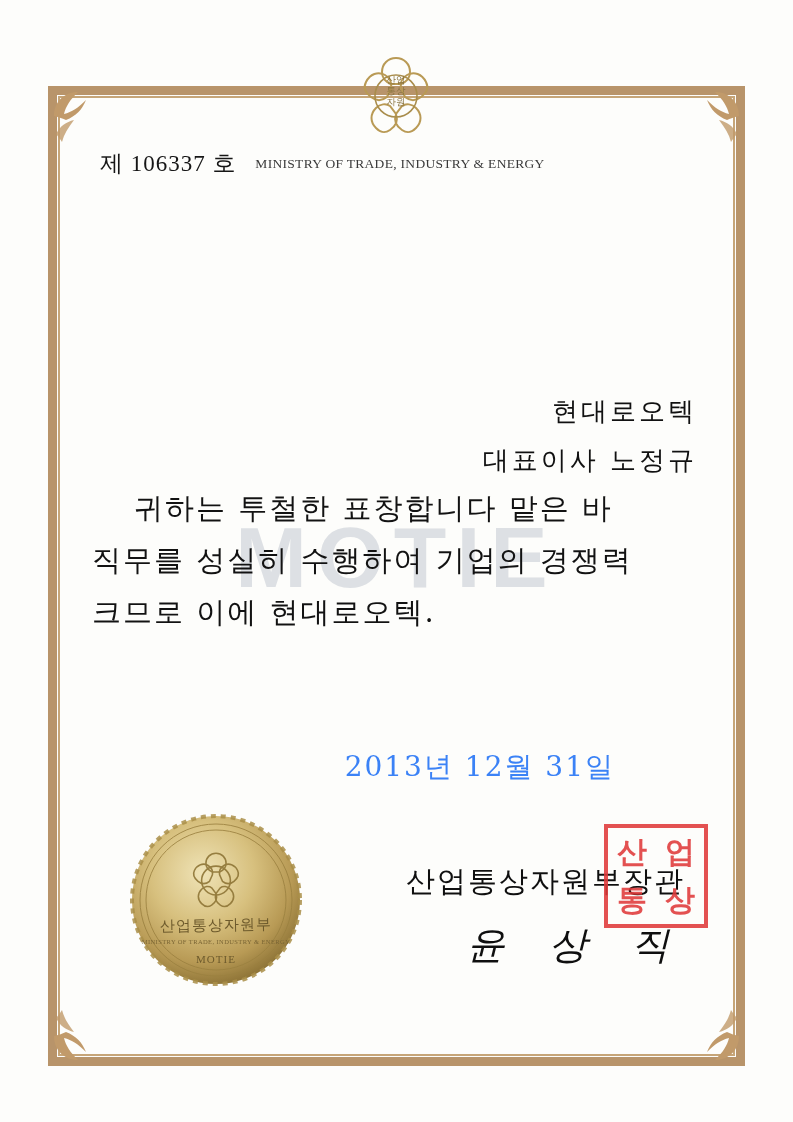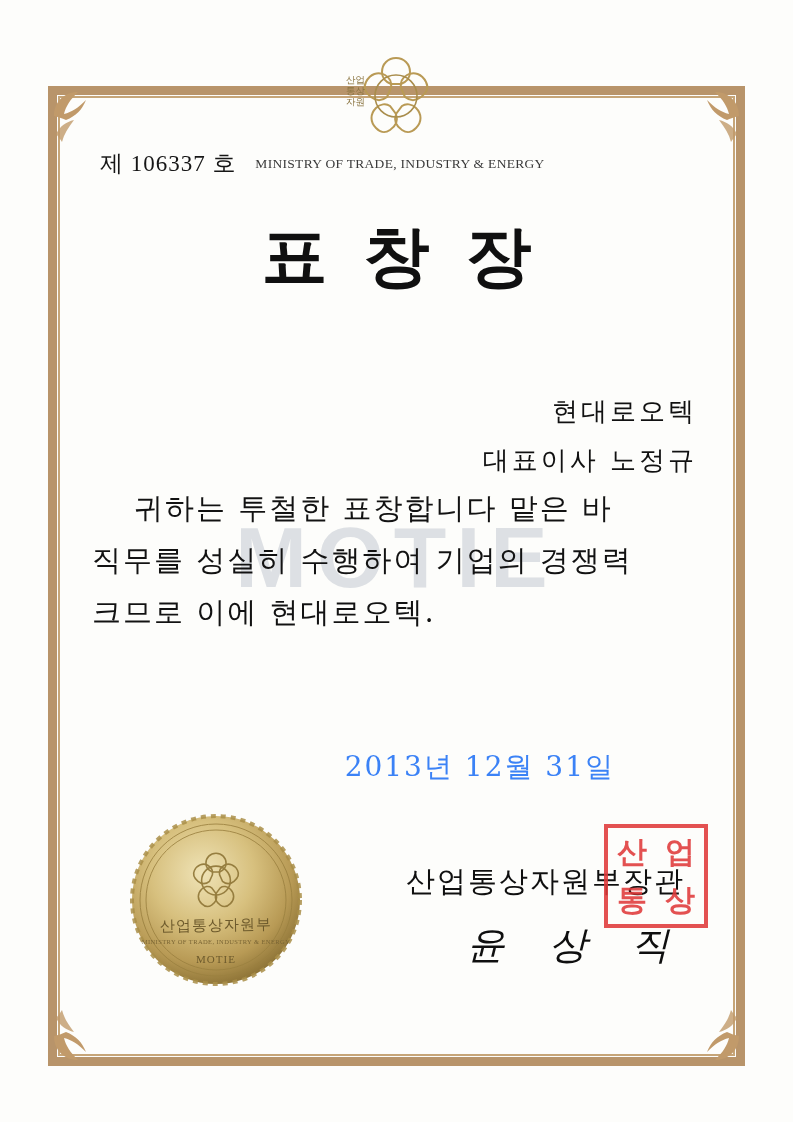--- a/index.html
+++ b/index.html
@@ -302,32 +302,31 @@
     <svg width="100" height="92" viewBox="0 0 100 92">
       <g fill="none" stroke="#b99a55" stroke-width="2">
         <path d="M50 6 C58 6 64 12 64 20 C64 26 60 30 55 32 L45 32 C40 30 36 26 36 20 C36 12 42 6 50 6 Z"></path>
         <path d="M20 30 C24 22 32 19 39 23 C44 26 46 31 45 36 L41 45 C36 49 30 49 25 45 C19 40 17 36 20 30 Z"></path>
         <path d="M80 30 C76 22 68 19 61 23 C56 26 54 31 55 36 L59 45 C64 49 70 49 75 45 C81 40 83 36 80 30 Z"></path>
         <path d="M30 76 C24 70 24 62 30 56 C34 52 40 51 44 54 L50 62 C52 68 50 74 44 78 C38 82 34 80 30 76 Z"></path>
         <path d="M70 76 C76 70 76 62 70 56 C66 52 60 51 56 54 L50 62 C48 68 50 74 56 78 C62 82 66 80 70 76 Z"></path>
       </g>
       <circle cx="50" cy="44" r="21" fill="none" stroke="#a98d4c" stroke-width="1.6"></circle>
     </svg>
-    <div style="position:absolute; left:0; top:22px; width:100px; text-align:left; font-size:9.5px; line-height:11px; color:#8a7440; font-family:'DejaVu Serif', serif;">
+    <div style="position:absolute; left:0; top:22px; width:100px; text-align:center; font-size:9.5px; line-height:11px; color:#8a7440; font-family:'DejaVu Serif', serif;">
       <div>산업</div>
       <div>통상</div>
       <div>자원</div>
     </div>
   </div>
 
   <div id="ministry-line">MINISTRY OF TRADE, INDUSTRY &amp; ENERGY</div>
 
   <div id="doc-number">제 106337 호</div>
 
-  <div id="main-title">표창장</div>
 
   <div id="recipient">
     <div class="company">현대로오텍</div>
     <div class="person">대표이사  노정규</div>
   </div>
 
   <div id="watermark">MOTIE</div>
 
   <div id="body-text">
     <div class="line first">귀하는 투철한 표창합니다 맡은 바</div>

